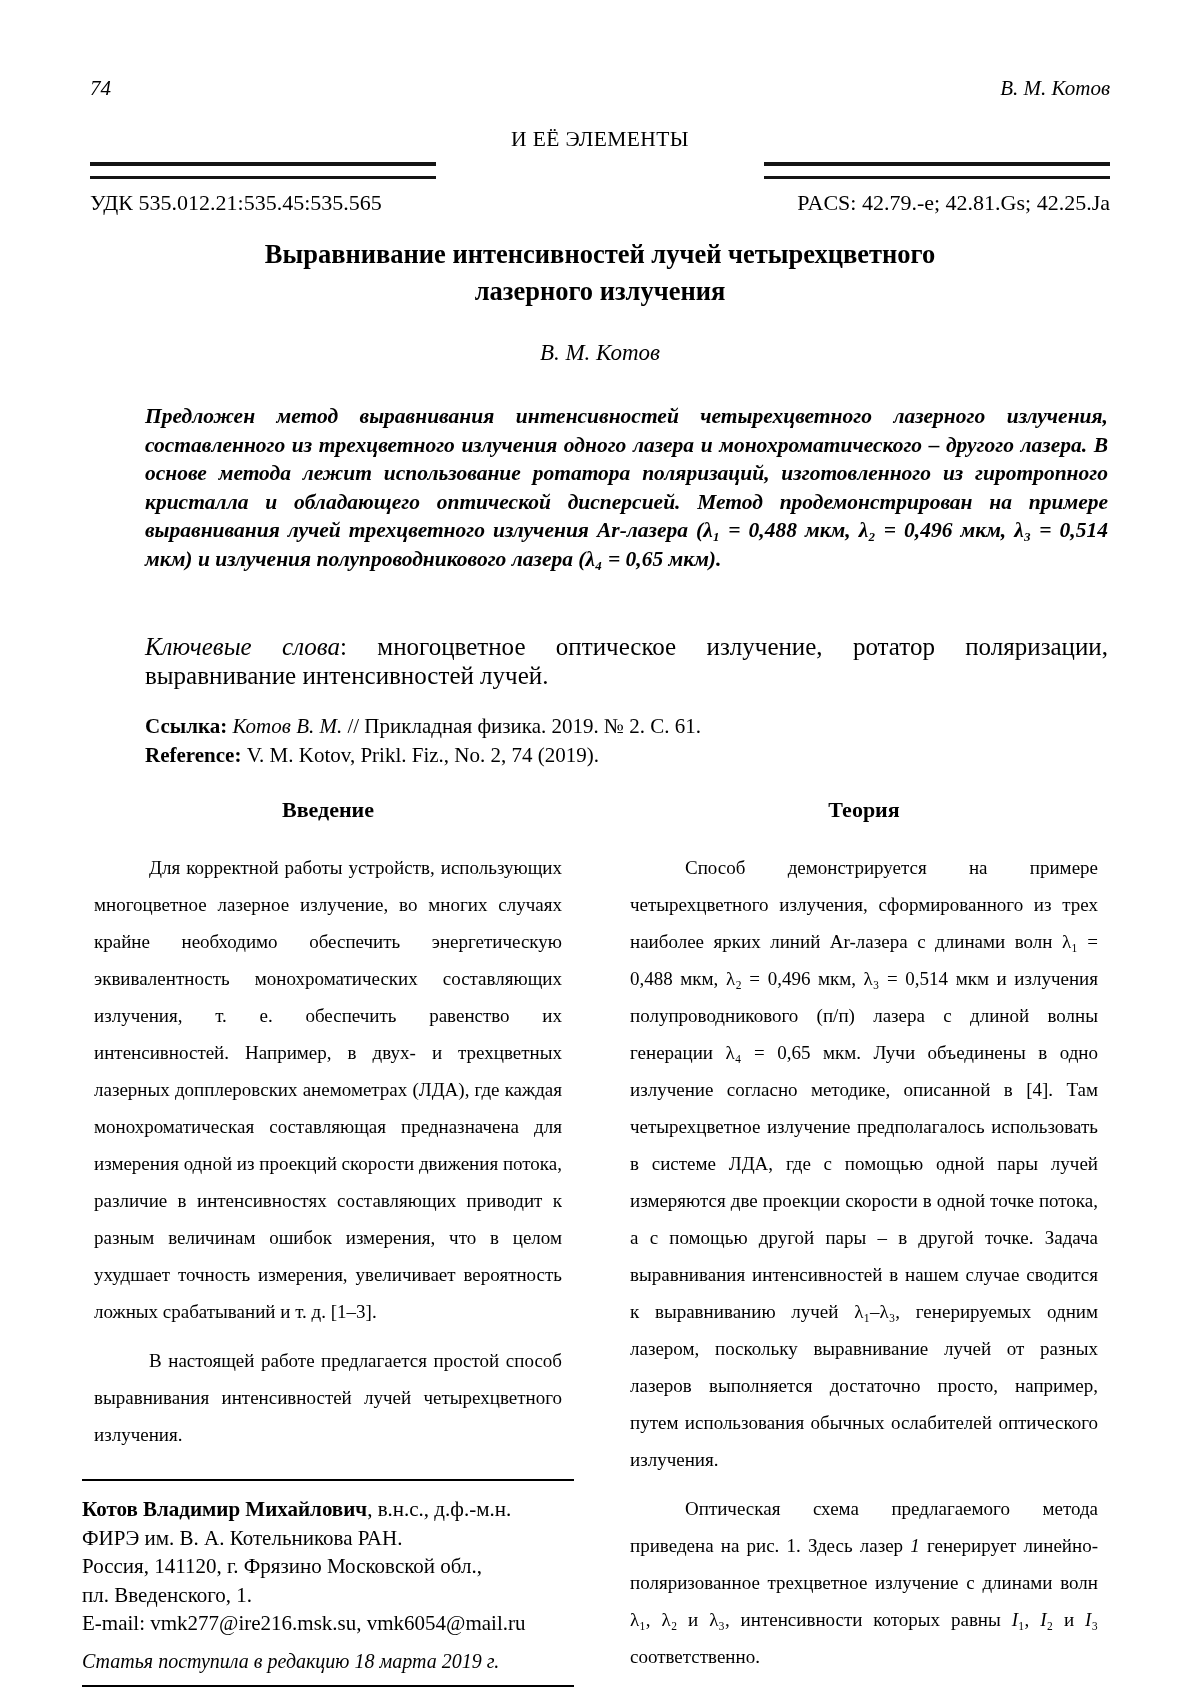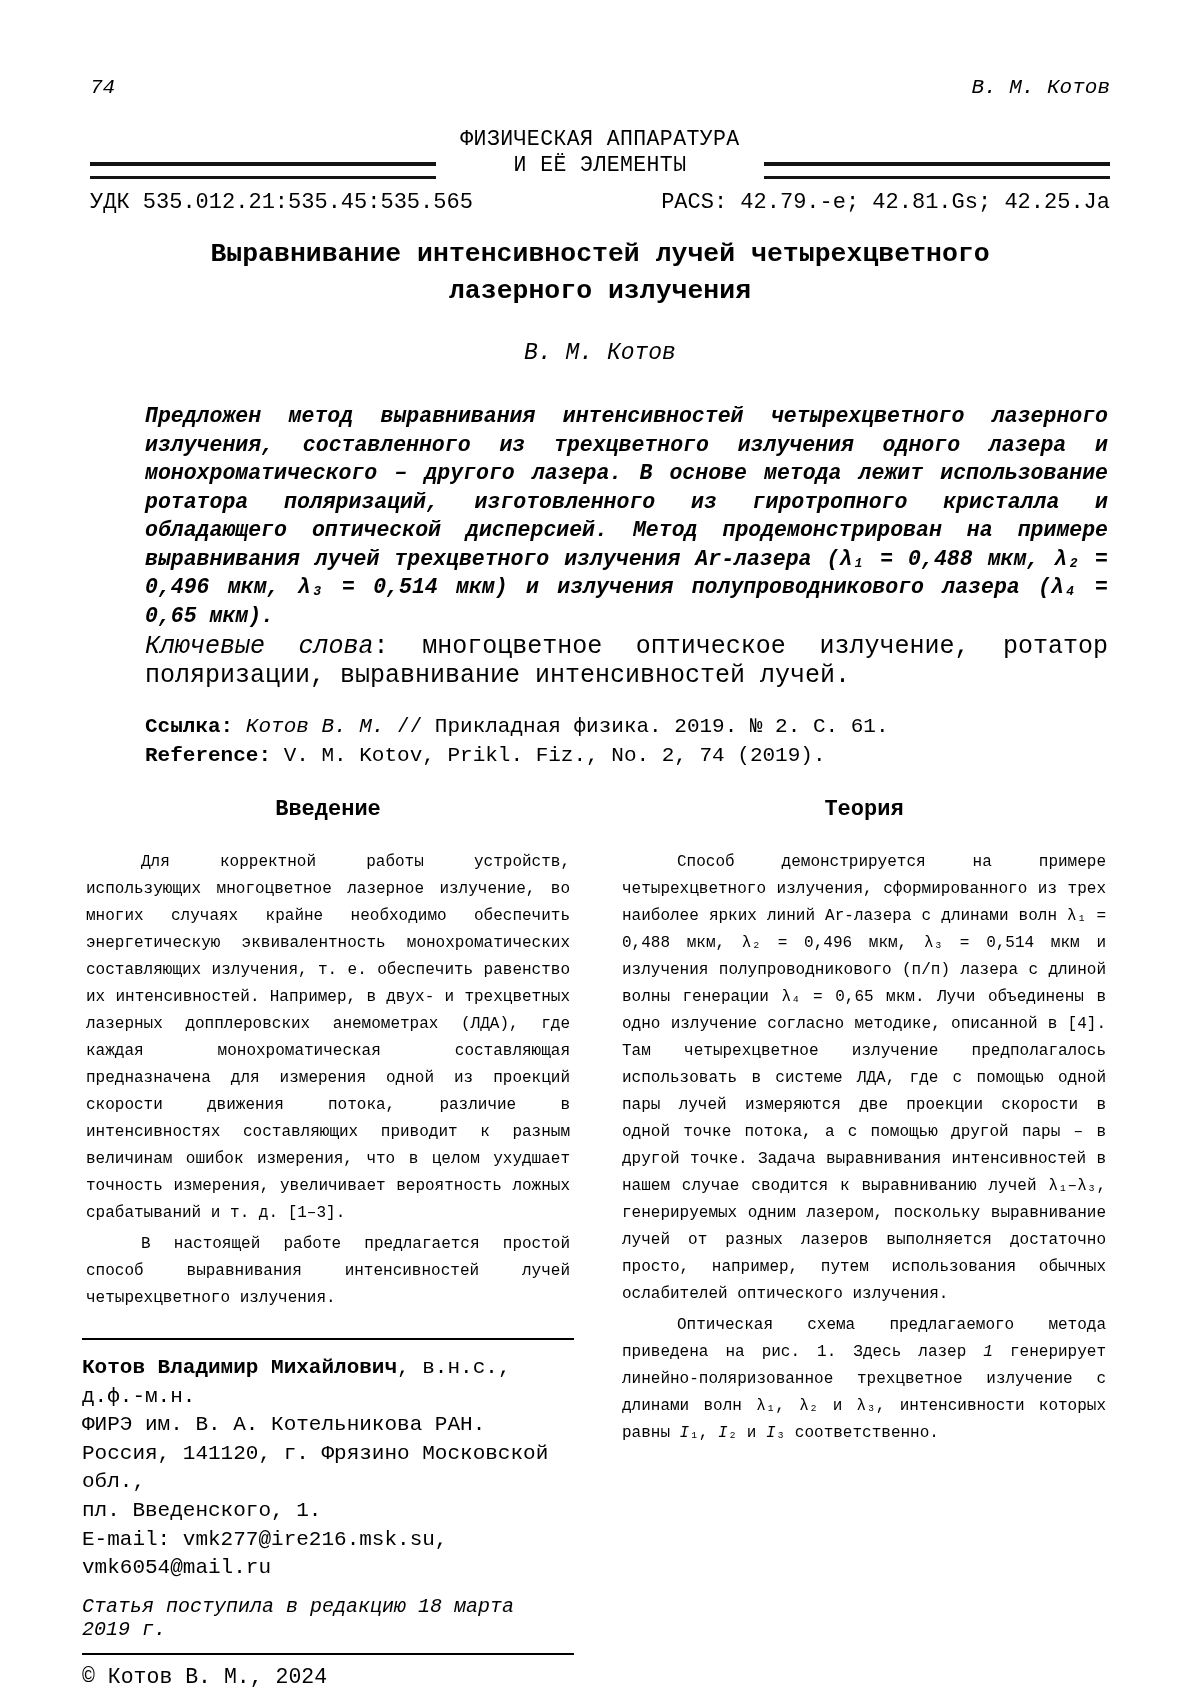--- a/index.html
+++ b/index.html
@@ -1,18 +1,18 @@
 <!DOCTYPE html>
 <html lang="ru"><head>
 <meta charset="utf-8">
 <style>
   html,body{margin:0;padding:0;background:#fff;}
   .page{
     position:relative;width:1200px;height:1698px;background:#ffffff;
-    font-family:Liberation Mono, monospace;color:#000;overflow:hidden;
+    font-family:Liberation Serif, serif;color:#000;overflow:hidden;
   }
   
   .running-head{position:absolute;left:90px;top:76px;width:1020px;display:flex;justify-content:space-between;font-size:21px;font-style:italic;}
   
   .rubric{position:absolute;left:90px;top:126px;width:1020px;height:60px;}
   .rubric-center{position:absolute;left:0;right:0;top:0;text-align:center;font-size:21.5px;line-height:26px;letter-spacing:.4px;}
   .double-rule{position:absolute;top:36px;width:346px;height:10px;border-top:4px solid #141414;border-bottom:3px solid #141414;}
   .rule-left{left:0;}
   .rule-right{right:0;}
   
@@ -22,21 +22,21 @@
   .byline{position:absolute;left:90px;top:340px;width:1020px;text-align:center;font-style:italic;font-size:23px;}
   
   .abstract{position:absolute;left:145px;top:402px;width:963px;font-weight:bold;font-style:italic;font-size:21.5px;line-height:28.5px;text-align:justify;}
   .keywords{position:absolute;left:145px;top:633px;width:963px;font-size:25px;line-height:28.5px;text-align:justify;}
   .citations{position:absolute;left:145px;top:712px;width:963px;font-size:21px;line-height:29px;}
   
   .col{position:absolute;top:795px;}
   .col-left{left:82px;width:492px;}
   .col-right{left:618px;width:492px;}
   .col-heading{text-align:center;font-weight:bold;font-size:22px;line-height:30px;margin:0 0 24px 0;}
-  .col p{margin:4px;font-size:16px;line-height:27px;text-align:justify;text-indent:55px;}
+  .col p{margin:12px;font-size:19px;line-height:37px;text-align:justify;text-indent:55px;}
   
   .footnote-sep{border:none;border-top:2px solid #000;margin:26px 0 14px 0;}
   .author-block{font-size:21px;line-height:28.6px;}
   .author-block div{text-indent:0;}
   .received{font-style:italic;font-size:20px;margin-top:12px;}
   .copyright{border-top:2px solid #000;margin-top:12px;padding-top:10px;font-size:21.5px;}
   .b{font-weight:bold;}
   .i{font-style:italic;}
 </style>
 </head>
@@ -45,21 +45,20 @@
 <div class="page">
 
   <div class="running-head">
     <span>74</span>
     <span>В. М. Котов</span>
   </div>
 
   <div class="rubric">
     <div class="double-rule rule-left"></div>
     <div class="rubric-center">
-      <div>ФИЗИЧЕСКАЯ АППАРАТУРА</div>
       <div>И ЕЁ ЭЛЕМЕНТЫ</div>
     </div>
     <div class="double-rule rule-right"></div>
   </div>
 
   <div class="codes">
     <span>УДК 535.012.21:535.45:535.565</span>
     <span>PACS: 42.79.-e; 42.81.Gs; 42.25.Ja</span>
   </div>
 

